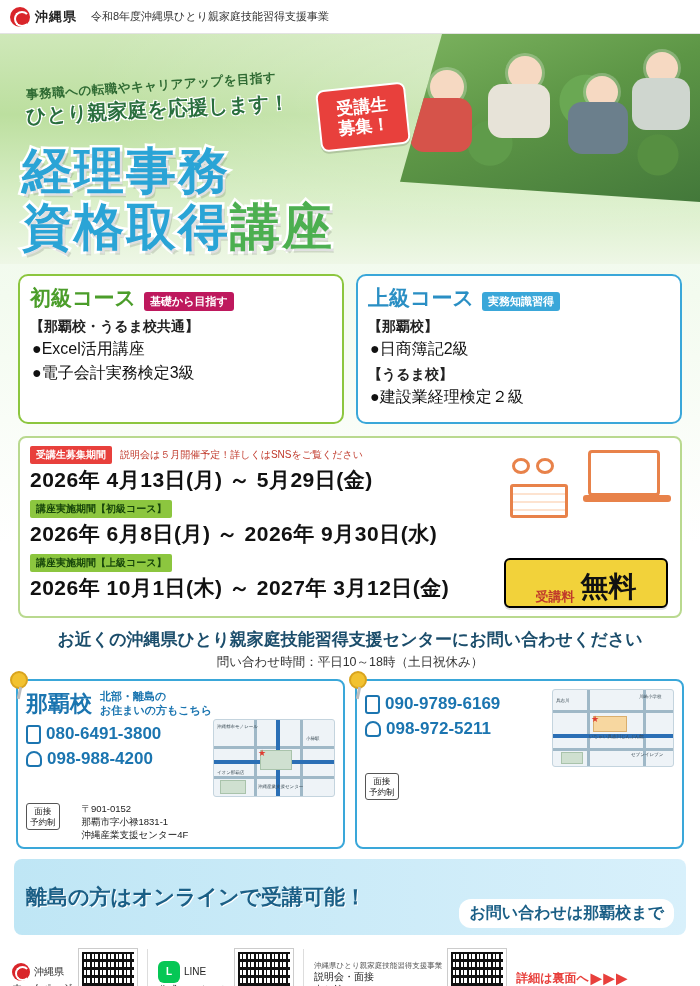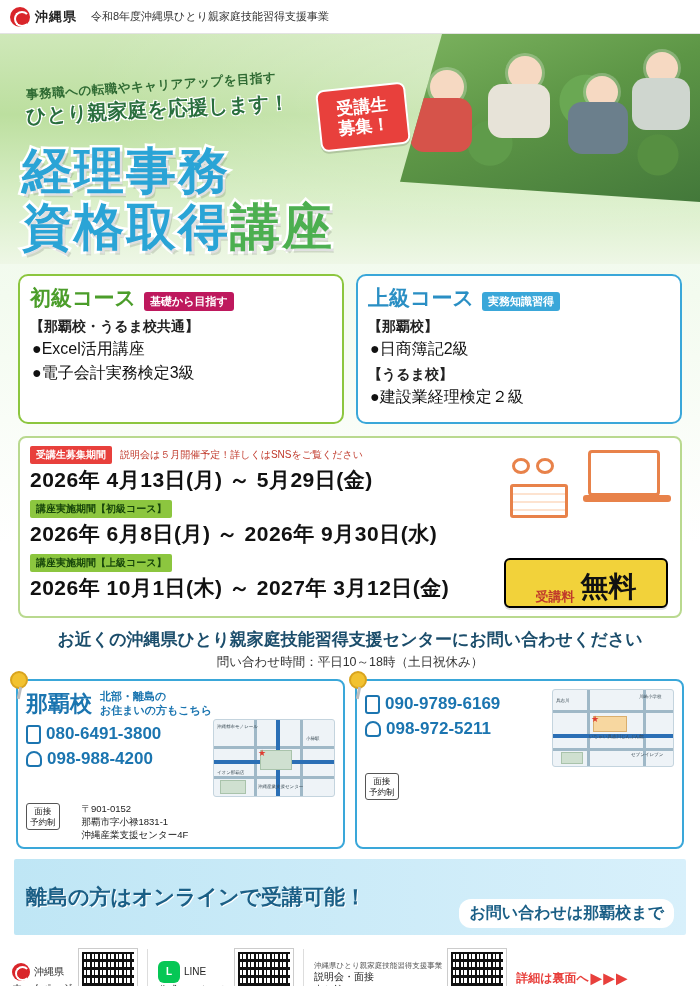--- a/index.html
+++ b/index.html
@@ -264,21 +264,21 @@
     border: 1px solid #555; border-radius: 3px; padding: 2px 3px;
     font-size: 8.5px; text-align: center; line-height: 1.25; color: #222;
     flex: 0 0 auto; white-space: nowrap;
   }
   .addr-text { font-size: 9.5px; color: #222; line-height: 1.35; }
 
   
   .online-banner {
     margin: 10px 14px 0 14px;
     background: linear-gradient(90deg,#bfe6f5 0%, #d8f0fb 100%);
-    border-radius: 2px;
+    border-radius: 8px;
     display: flex; align-items: center; gap: 10px;
     padding: 7px 12px;
   }
   .online-text {
     font-size: 21px; font-weight: bold; color: #1b5f86;
     text-shadow: 1px 1px 0 #fff;
     flex: 1 1 auto;
   }
   .online-note {
     background: #fff; border-radius: 12px; padding: 4px 10px;

